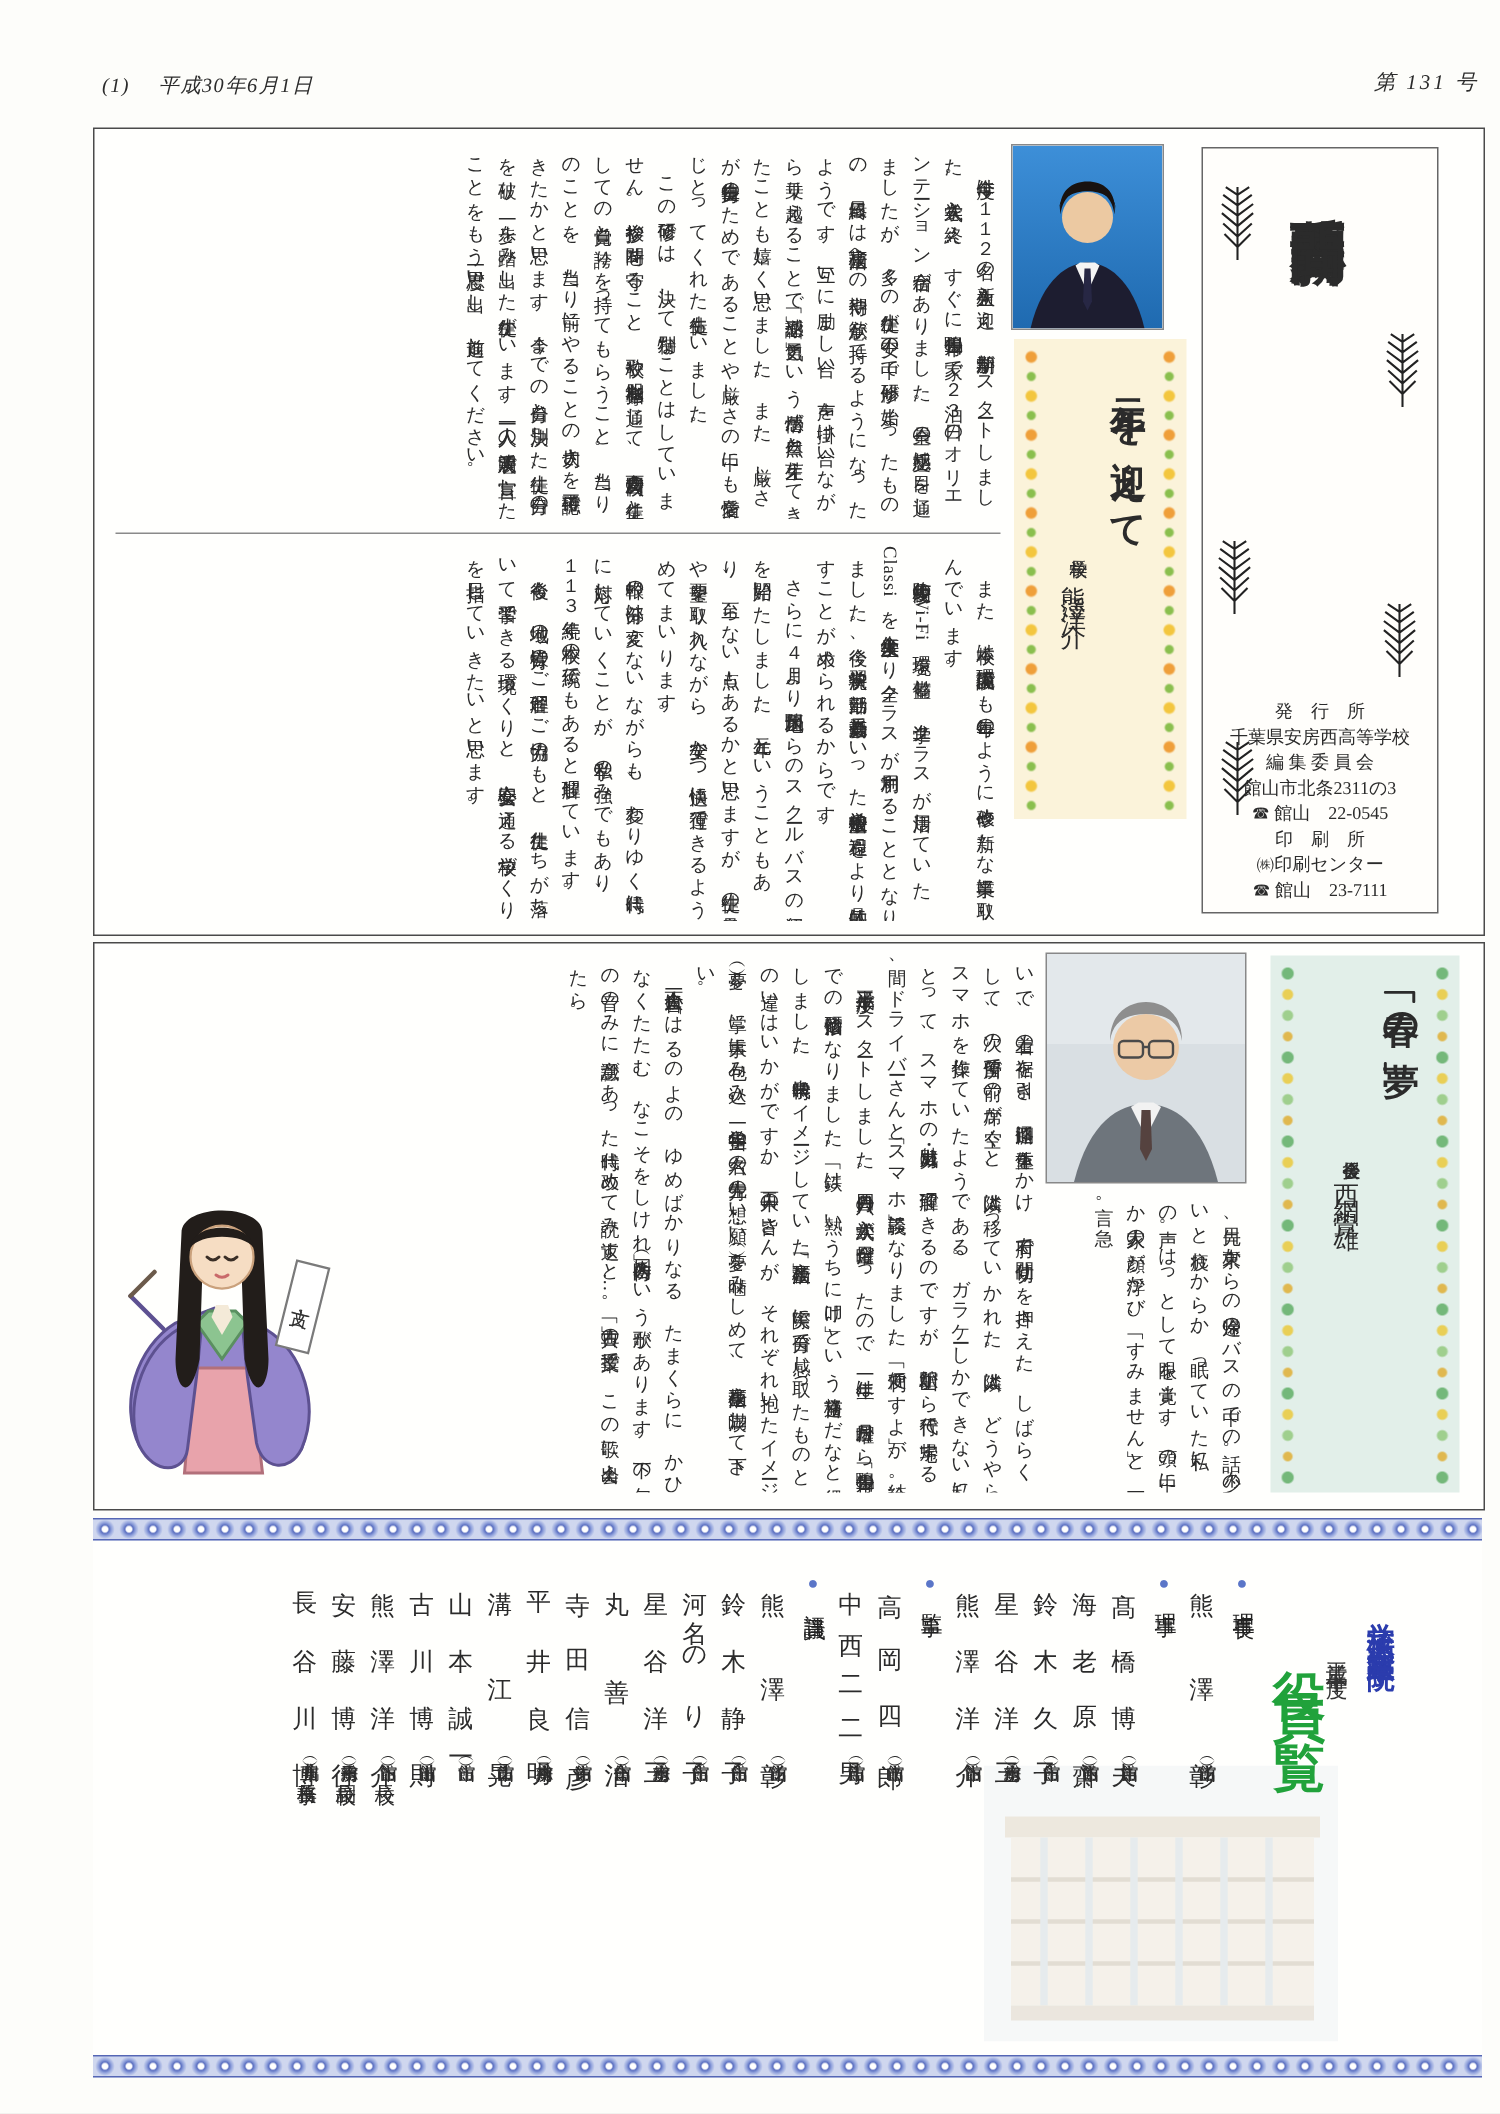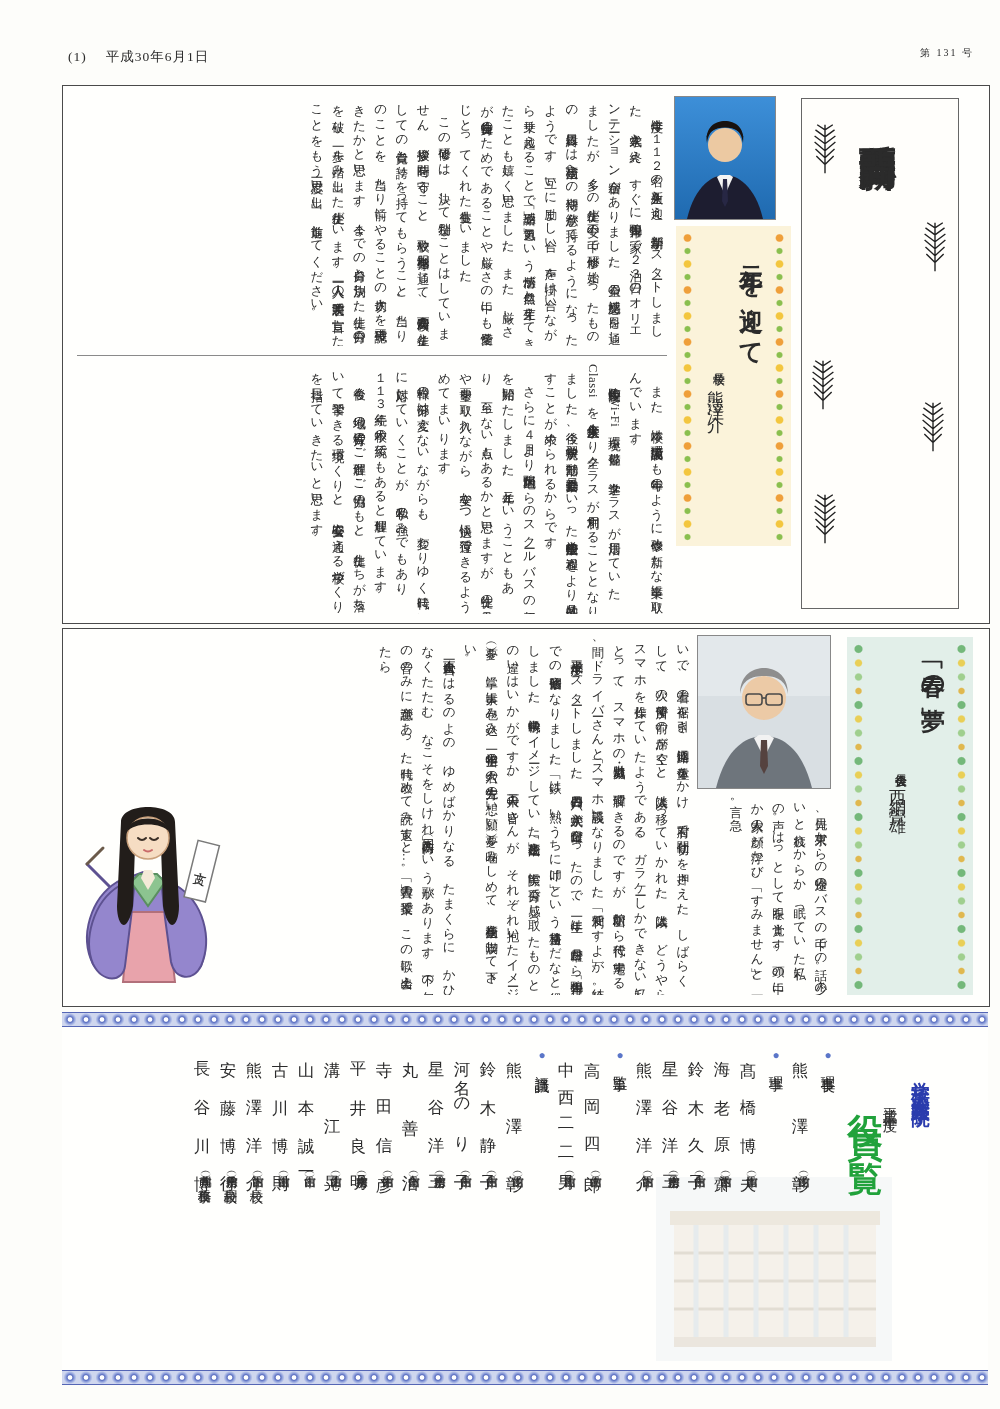--- a/index.html
+++ b/index.html
@@ -1,24 +1,24 @@
 <!DOCTYPE html>
 <html><head>
 <meta charset="utf-8">
 <style>
   html,body{margin:0;padding:0;background:#e9e9e6;}
   .page{position:relative;width:1000px;height:1409px;margin:0 auto;background:#fdfdfa;
         font-family:"Liberation Serif","DejaVu Serif",serif;color:#2b2b2b;overflow:hidden;}
 
   
-  .phead{position:absolute;top:34px;left:62px;width:926px;height:42px;}
+  .phead{position:absolute;top:34px;left:62px;width:926px;height:42px;font-style:italic;}
   .pgdate{position:absolute;left:6px;top:14px;font-size:13.5px;letter-spacing:1px;}
   .ptitle{position:absolute;left:0;right:0;top:2px;text-align:center;font-size:27px;font-weight:bold;
           letter-spacing:16px;text-indent:16px;}
-  .pissue{position:absolute;right:14px;top:12px;font-size:10px;letter-spacing:2px;}
+  .pissue{position:absolute;right:2px;top:12px;font-size:14px;letter-spacing:2px;}
 
   
   .frame{position:absolute;left:62px;width:926px;border:1.5px solid #4a4a4a;background:#fffffd;}
   #topbox{top:85px;height:537px;}
   #midbox{top:628px;height:377px;}
 
   
   .vtext{writing-mode:vertical-rl;font-size:12.5px;line-height:1.7;letter-spacing:0.6px;
          text-align:start;overflow:hidden;position:absolute;}
   .vtext p{margin:0;}
@@ -127,20 +127,30 @@
       <svg class="pine" style="left:8px;top:258px" viewBox="0 0 30 60">
           <path d="M15 2 L15 58 M15 8 L6 2 M15 8 L24 2 M15 16 L4 8 M15 16 L26 8 M15 24 L3 15 M15 24 L27 15 M15 32 L3 22 M15 32 L27 22 M15 40 L4 30 M15 40 L26 30 M15 48 L5 38 M15 48 L25 38" stroke="#222" stroke-width="1.6" fill="none"></path>
         </svg>
       <svg class="pine" style="right:12px;top:300px" viewBox="0 0 30 60">
           <path d="M15 2 L15 58 M15 8 L6 2 M15 8 L24 2 M15 16 L4 8 M15 16 L26 8 M15 24 L3 15 M15 24 L27 15 M15 32 L3 22 M15 32 L27 22 M15 40 L4 30 M15 40 L26 30 M15 48 L5 38 M15 48 L25 38" stroke="#222" stroke-width="1.6" fill="none"></path>
         </svg>
       <svg class="pine" style="left:10px;top:392px" viewBox="0 0 30 60">
           <path d="M15 2 L15 58 M15 8 L6 2 M15 8 L24 2 M15 16 L4 8 M15 16 L26 8 M15 24 L3 15 M15 24 L27 15 M15 32 L3 22 M15 32 L27 22 M15 40 L4 30 M15 40 L26 30 M15 48 L5 38 M15 48 L25 38" stroke="#222" stroke-width="1.6" fill="none"></path>
         </svg>
       <div class="mh-title">千葉縣安房西高新聞</div>
+      <div class="pub">
+          <p>発　行　所</p>
+          <p>千葉県安房西高等学校</p>
+          <p>編 集 委 員 会</p>
+          <p>館山市北条2311の3</p>
+          <p>☎ 館山　22-0545</p>
+          <p>印　刷　所</p>
+          <p>㈱印刷センター</p>
+          <p>☎ 館山　23-7111</p>
+        </div>
     </div>
 
     <div class="photo" id="photo1">
       <svg width="100" height="122" viewBox="0 0 100 122">
         <defs>
             <linearGradient id="bg1" x1="0" y1="0" x2="0" y2="1">
           <stop offset="0" stop-color="#3d8fd8"></stop>
               <stop offset="1" stop-color="#1f6ab0"></stop>
             </linearGradient>
           </defs>

